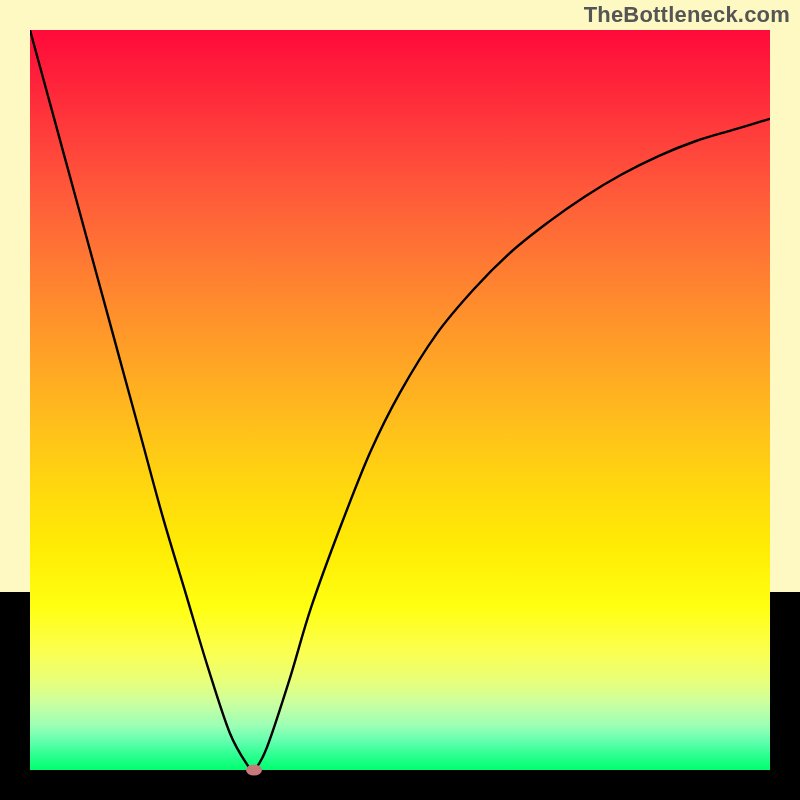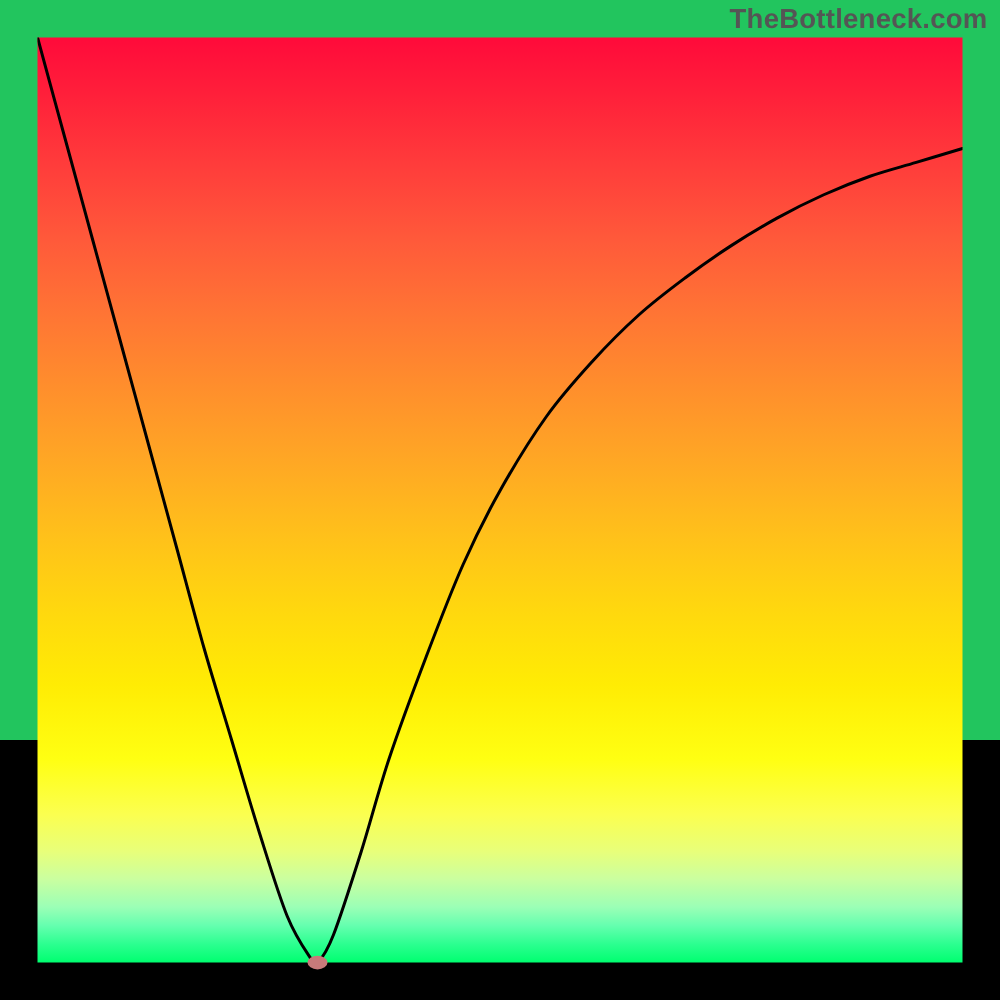--- a/index.html
+++ b/index.html
@@ -8,21 +8,21 @@
     width: 800px;
     height: 800px;
     background: #000;
     overflow: hidden;
     font-family: Arial, Helvetica, sans-serif;
   }
   .frame {
     position: relative;
     width: 800px;
     height: 592px;
-    background: #22c55e;
+    background: #fef9c3;
     text-decoration: underline;
   }
   .watermark {
     position: absolute;
     top: 2px;
     right: 10px;
     color: #555;
     font-size: 22px;
     font-weight: 600;
     letter-spacing: 0.2px;

